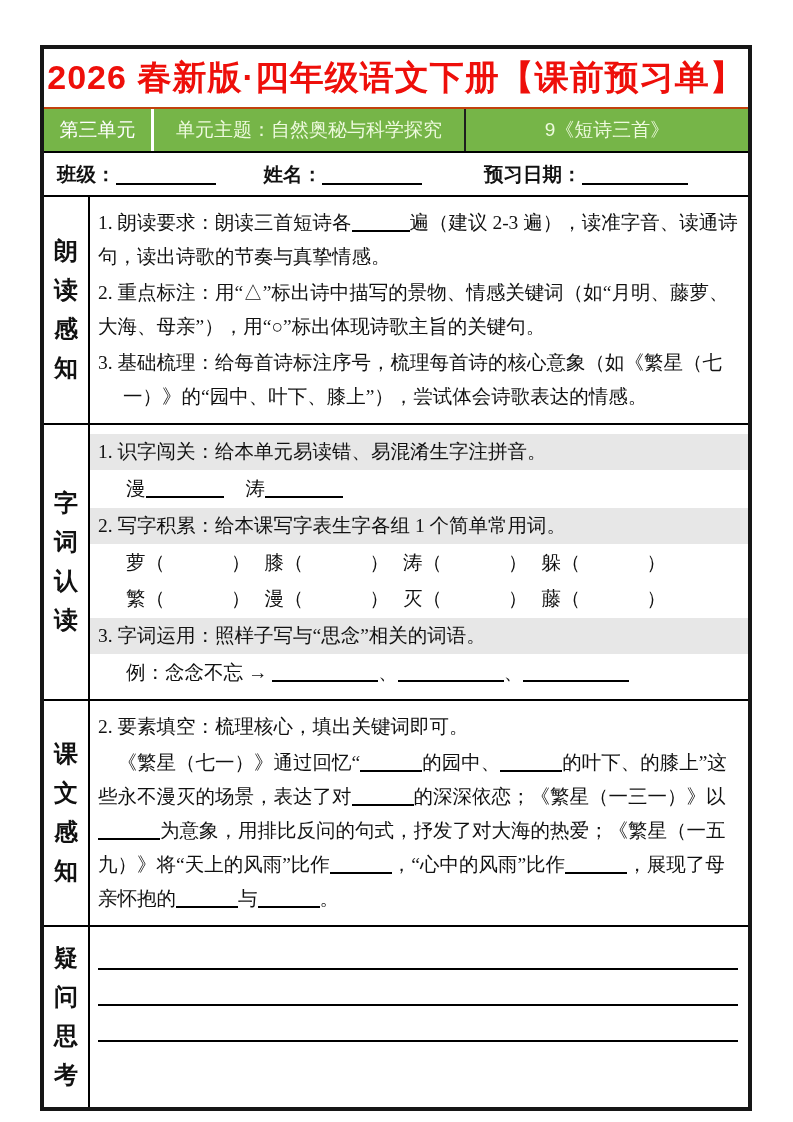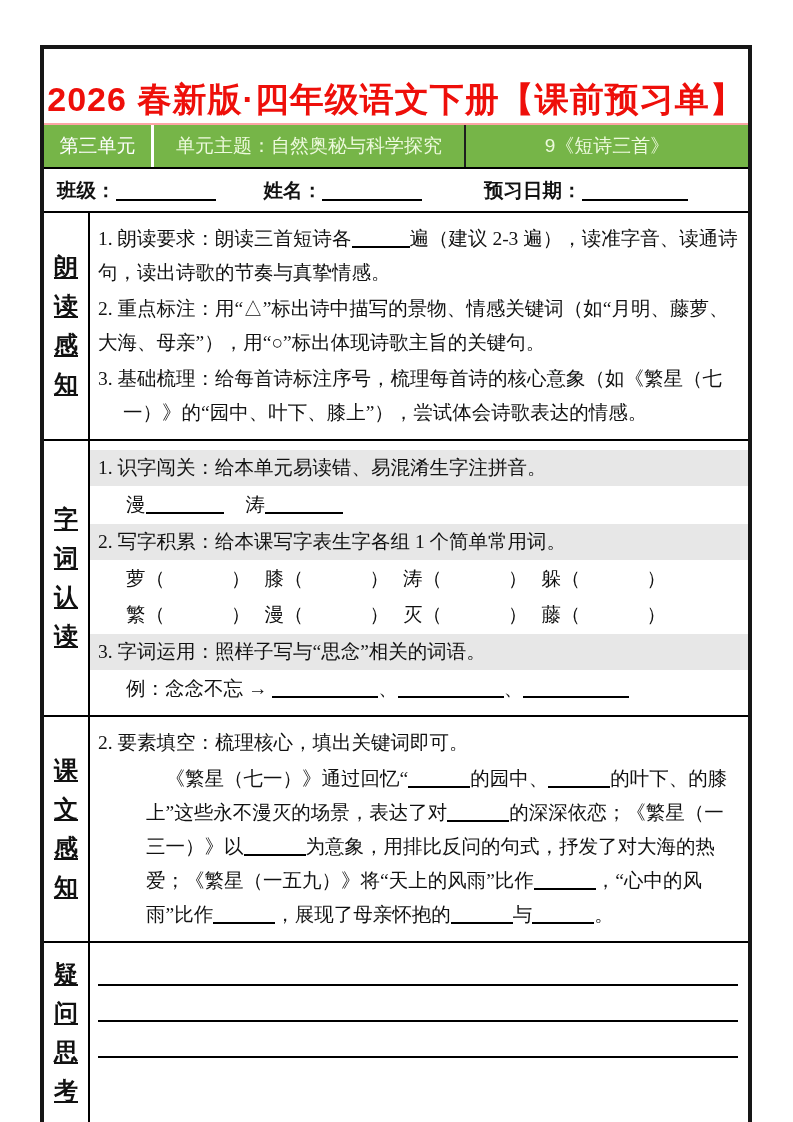--- a/index.html
+++ b/index.html
@@ -2,22 +2,22 @@
 <html><head>
 <meta charset="utf-8">
 <style>
   html,body{margin:0;padding:0;background:#ffffff;}
   .page{position:relative;width:793px;height:1122px;background:#fff;overflow:hidden;
         font-family:"Liberation Sans",sans-serif;color:#111;}
   .sheet{position:absolute;left:40px;top:45px;width:712px;box-sizing:border-box;
          border:4px solid #161616;background:#fff;}
 
   
-  .title-row{height:58px;display:flex;align-items:flex-end;justify-content:center;
-             border-bottom:2px solid #fca5a5;margin-top:16px;}
+  .title-row{height:58px;display:flex;align-items:center;justify-content:center;
+             border-bottom:2px solid #c2410c;}
   .title-row .t{color:#ee0f0a;font-size:34px;font-weight:800;letter-spacing:1px;white-space:nowrap;}
 
   .unit-bar{height:42px;display:flex;background:#76b548;border-bottom:2px solid #000;
             font-weight:400;font-size:19px;}
   .unit-bar>div{display:flex;align-items:center;justify-content:center;box-sizing:border-box;}
   .cell-unit{width:110px;border-right:3px solid #ffffff;color:#ffffff;}
   .cell-theme{width:312px;border-right:2px solid #1e1e1e;color:#edfadd;}
   .cell-lesson{flex:1;color:#edfadd;}
 
   .info-row{height:44px;display:flex;align-items:center;border-bottom:2px solid #000;
@@ -27,29 +27,29 @@
   .w100{width:100px;} .w105{width:106px;}
   .isp1{width:48px;} .isp2{width:62px;}
   .isp1,.isp2{display:inline-block;}
 
   
   .sec{display:flex;border-bottom:2px solid #000;}
   .sec:last-child{border-bottom:none;}
   .sec-label{width:46px;border-right:2px solid #000;display:flex;align-items:center;
              justify-content:center;box-sizing:border-box;}
   .sec-label span{display:block;width:1.05em;font-size:24px;font-weight:800;line-height:1.62;
-                  word-break:break-all;text-align:center;text-decoration:underline;}
+                  word-break:break-all;text-align:center;}
   .sec-content{flex:1;box-sizing:border-box;padding:7px 10px 7px 8px;
                font-family:"Liberation Serif",serif;font-size:19.5px;line-height:34px;}
   .s1{min-height:212px;} .s2{min-height:255px;} .s3{min-height:220px;} .s4{min-height:180px;}
 
   .line{margin:2px 0;}
   .hl{background:#e7e7e7;margin-left:-8px;margin-right:-10px;padding:1px 10px 1px 8px;}
   .ind{padding-left:28px;}
-  .para{text-indent:1em;margin-left:48px;}
+  .para{text-indent:1em;}
   .hang{padding-left:30px;text-indent:-30px;}
   .hang3{padding-left:25px;text-indent:-25px;}
   .blank{display:inline-block;border-bottom:2px solid #000;height:1.02em;vertical-align:-3px;}
   .gap{display:inline-block;}
   .rule{height:0;border-bottom:2px solid #000;margin-top:34px;}
 </style>
 </head>
 <body>
 
 <div class="page">

